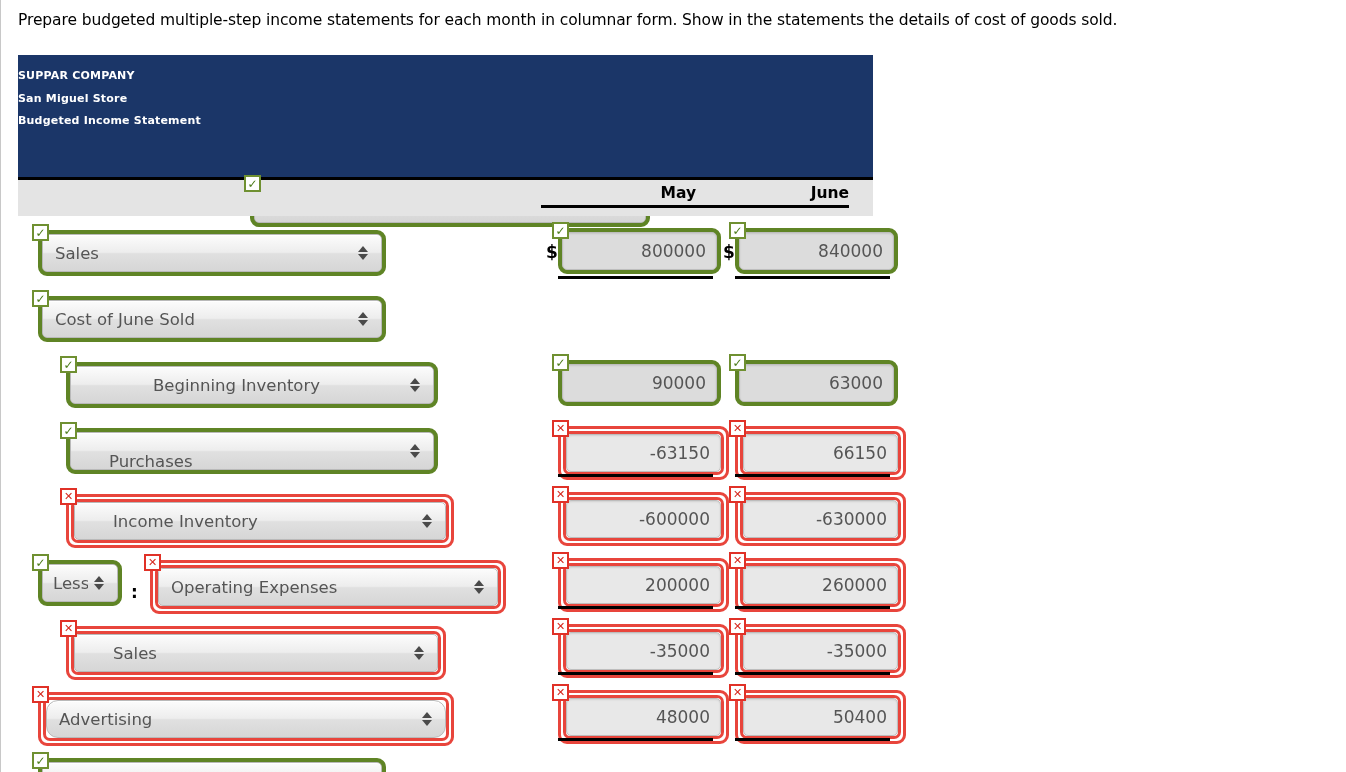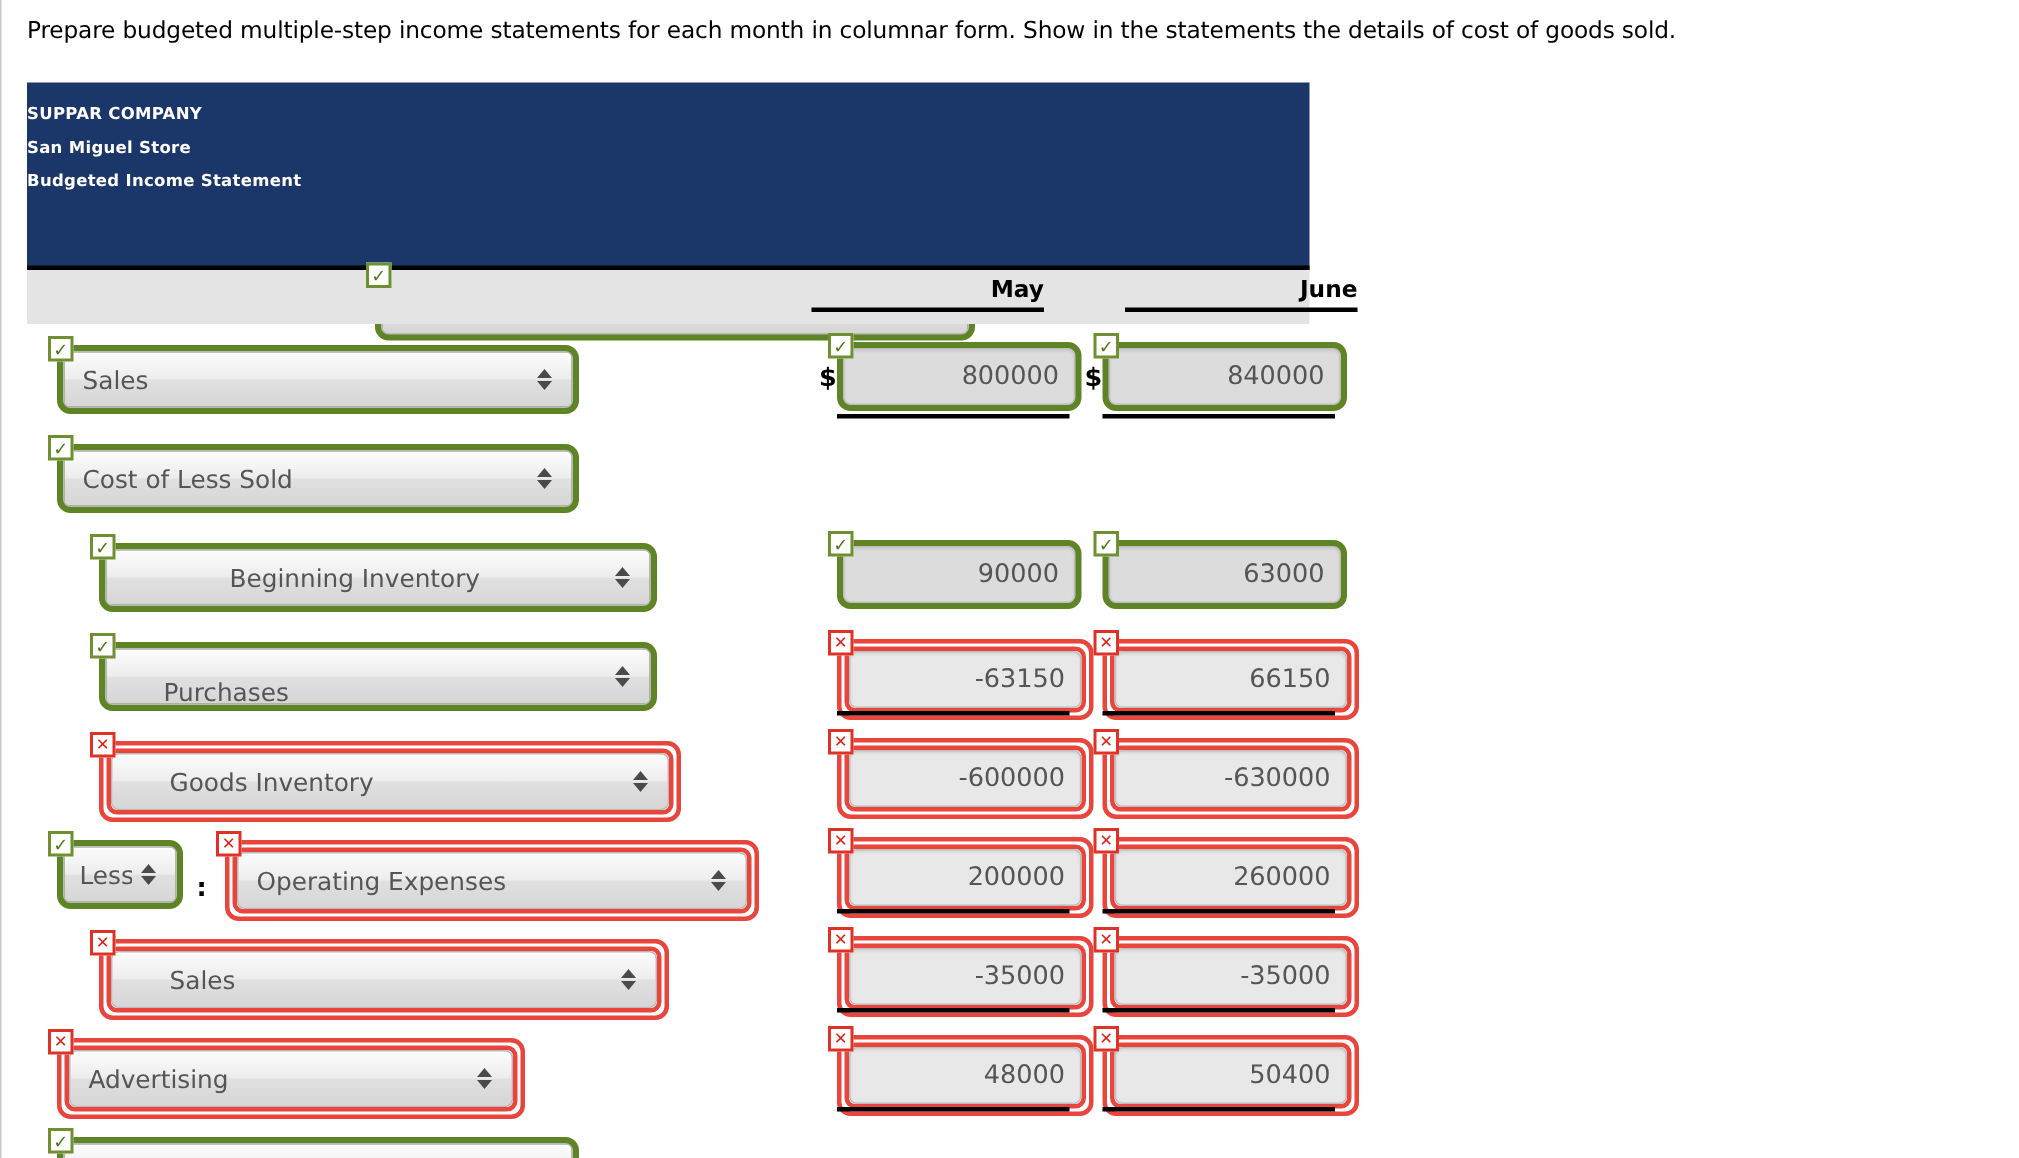--- a/index.html
+++ b/index.html
@@ -35,21 +35,21 @@
   }
 
   .col-head-row{
     background:#e4e4e4; height:36px; position:relative;
   }
   .col-head{
     position:absolute; top:4px; font-weight:bold; font-size:15.5px; color:#000;
     text-align:right; border-bottom:3px solid #000; padding-bottom:3px;
   }
   .col-head.may { left:523px; width:155px; }
-  .col-head.june{ left:732px; width:155px; }
+  .col-head.june{ left:676px; width:155px; }
 
   .rows{ position:relative; }
 
   .row{
     position:relative; height:66px;
   }
 
   
   .fw{ position:absolute; }
   .fw .badge{
@@ -184,21 +184,21 @@
         </div>
         <span class="dollar" style="left: 705px;">$</span>
         <div class="rule" style="left: 540px; top: 60px;"></div>
         <div class="rule" style="left: 717px; top: 60px;"></div>
       </div>
       <div class="row">
         <div class="fw" style="left: 14px; top: 8px;">
           <div class="badge">✓</div>
           <div class="shell">
             <div class="sel" style="width: 340px;">
-              <span class="txt" style="padding-left: 12px;">Cost of Less Sold</span>
+              <span class="txt" style="padding-left: 12px;">Cost of June Sold</span>
               <span class="arrows">
                 <span class="tri-up"></span>
                 <span class="tri-dn"></span>
               </span>
             </div>
           </div>
         </div>
       </div>
       <div class="row">
         <div class="fw" style="left: 42px; top: 8px;">
@@ -265,21 +265,21 @@
         </div>
         <div class="rule" style="left: 540px; top: 60px;"></div>
         <div class="rule" style="left: 717px; top: 60px;"></div>
       </div>
       <div class="row">
         <div class="fw err" style="left: 42px; top: 8px;">
           <div class="badge">✕</div>
           <div class="shell">
             <div class="shell2">
               <div class="sel" style="width: 372px;">
-                <span class="txt" style="padding-left: 38px;">Goods Inventory</span>
+                <span class="txt" style="padding-left: 38px;">Income Inventory</span>
                 <span class="arrows">
                   <span class="tri-up"></span>
                   <span class="tri-dn"></span>
                 </span>
               </div>
             </div>
           </div>
         </div>
         <div class="fw err money-col" style="left: 534px; top: 6px;">
           <div class="badge">✕</div>
@@ -389,21 +389,21 @@
           </div>
         </div>
         <div class="rule" style="left: 540px; top: 60px;"></div>
         <div class="rule" style="left: 717px; top: 60px;"></div>
       </div>
       <div class="row">
         <div class="fw err" style="left: 14px; top: 8px;">
           <div class="badge">✕</div>
           <div class="shell">
             <div class="shell2">
-              <div class="sel" style="width: 296px;">
+              <div class="sel" style="width: 400px; border-radius: 12px;">
                 <span class="txt" style="padding-left: 12px;">Advertising</span>
                 <span class="arrows">
                   <span class="tri-up"></span>
                   <span class="tri-dn"></span>
                 </span>
               </div>
             </div>
           </div>
         </div>
         <div class="fw err money-col" style="left: 534px; top: 6px;">

